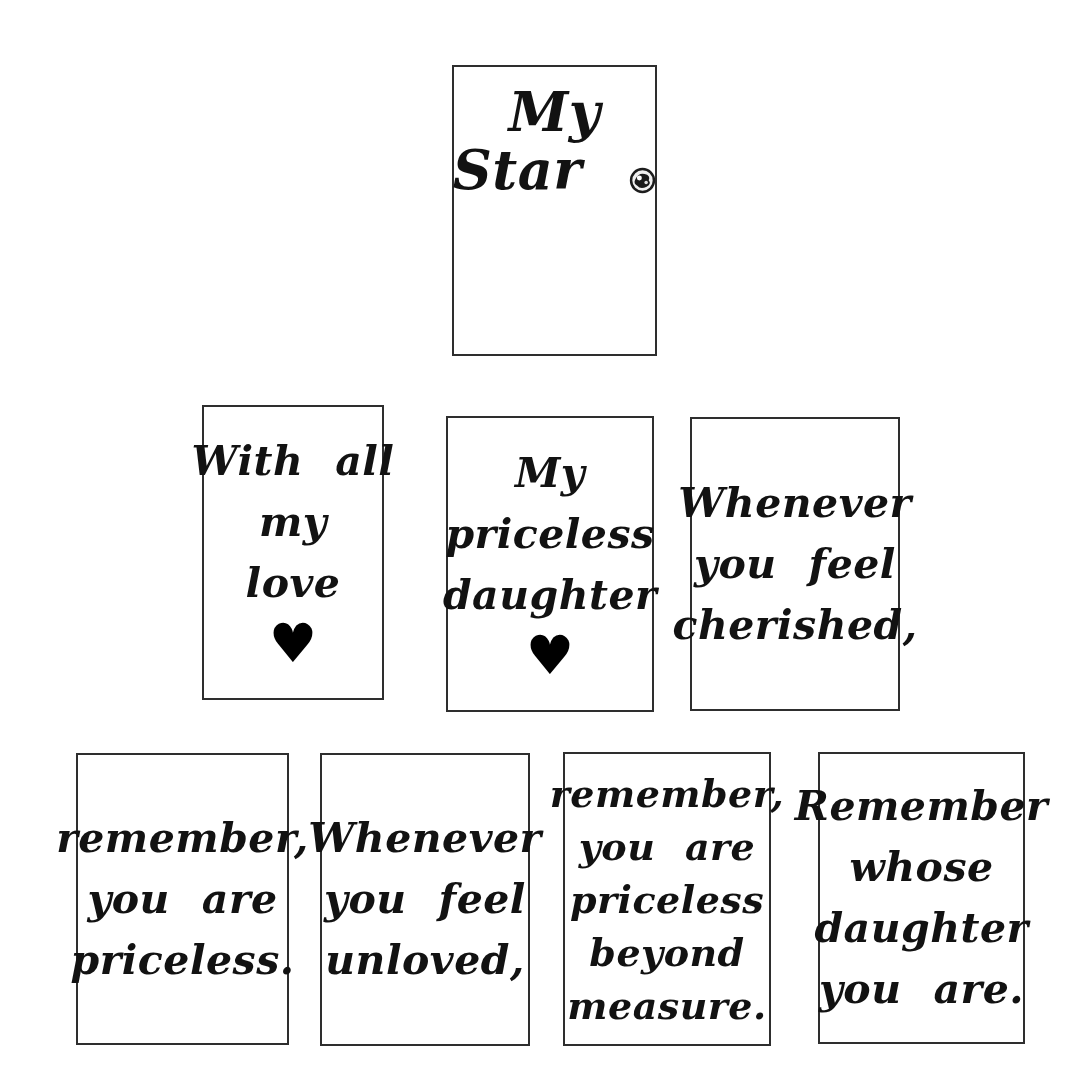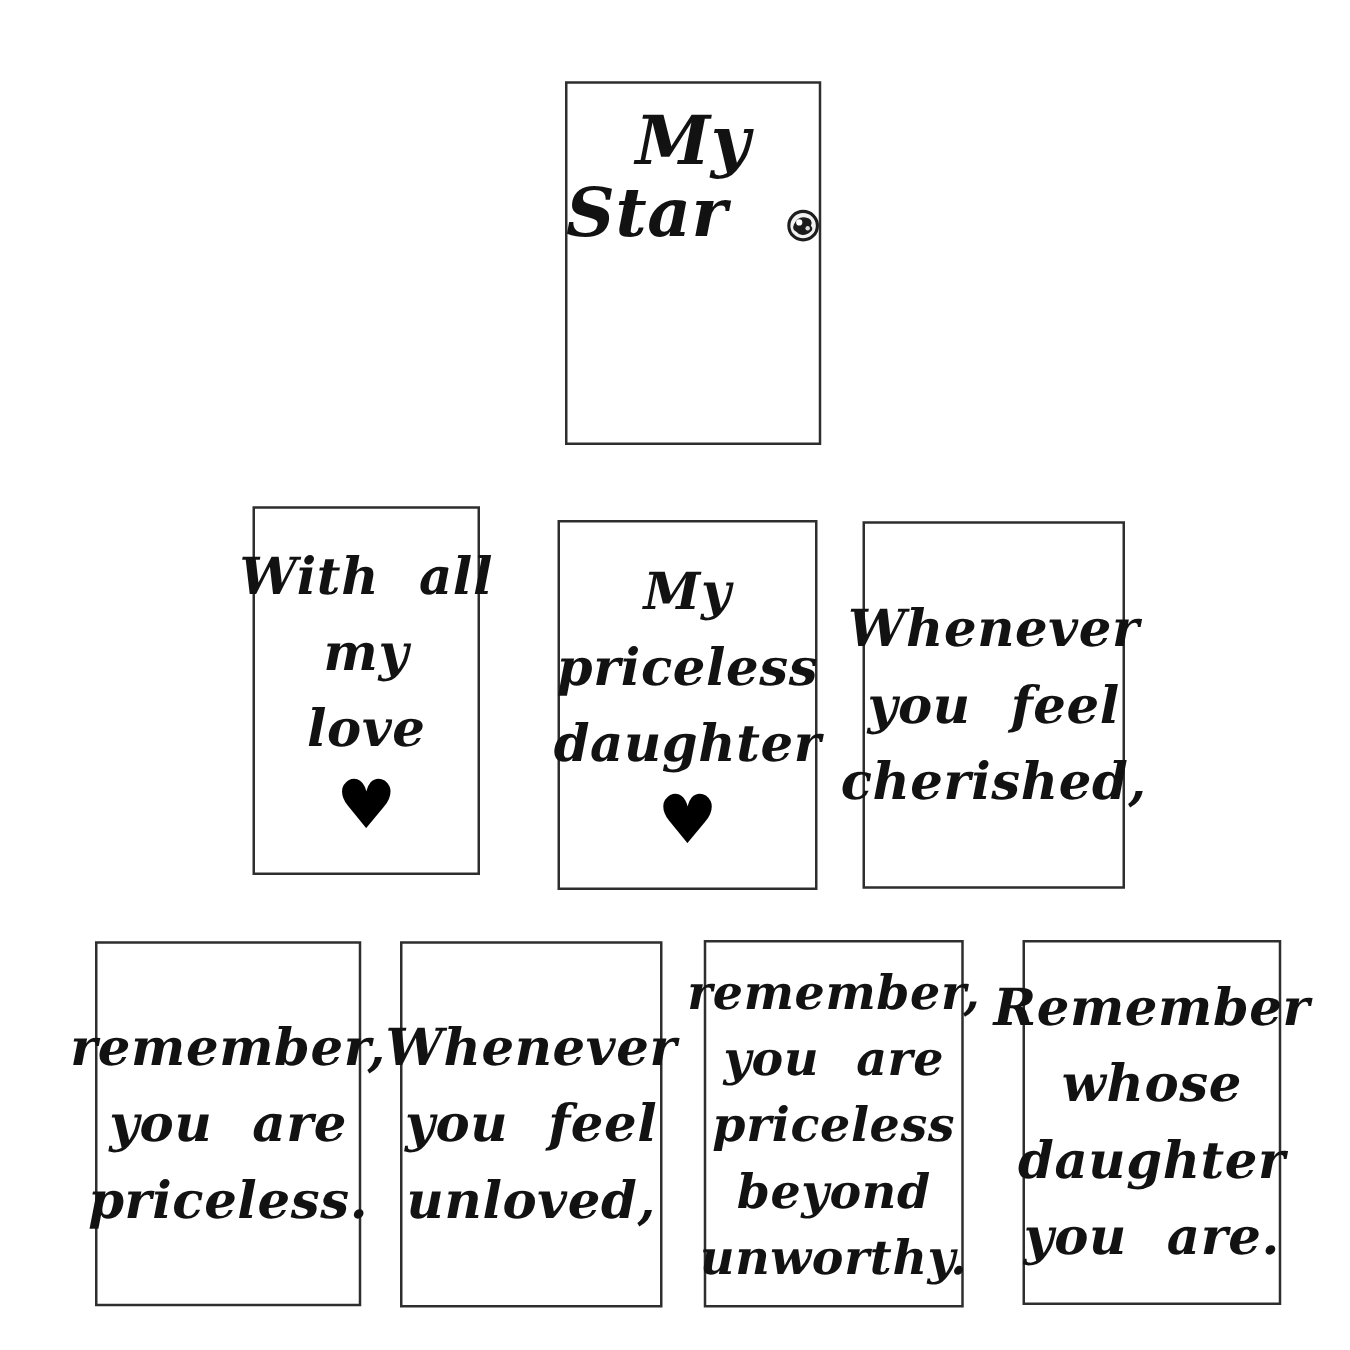--- a/index.html
+++ b/index.html
@@ -107,21 +107,21 @@
     <span class="line">Whenever</span>
     <span class="line">you feel</span>
     <span class="line">unloved,</span>
   </div>
 
   <div class="card center tight" style="left:563px; top:752px; width:208px; height:294px;">
     <span class="line">remember,</span>
     <span class="line">you are</span>
     <span class="line">priceless</span>
     <span class="line">beyond</span>
-    <span class="line">unworthy.</span>
+    <span class="line">measure.</span>
   </div>
 
   <div class="card center mid" style="left:806px; top:752px; width:207px; height:292px;margin-left:12px;">
     <span class="line">Remember</span>
     <span class="line">whose</span>
     <span class="line">daughter</span>
     <span class="line">you are.</span>
   </div>
 
 </div>

